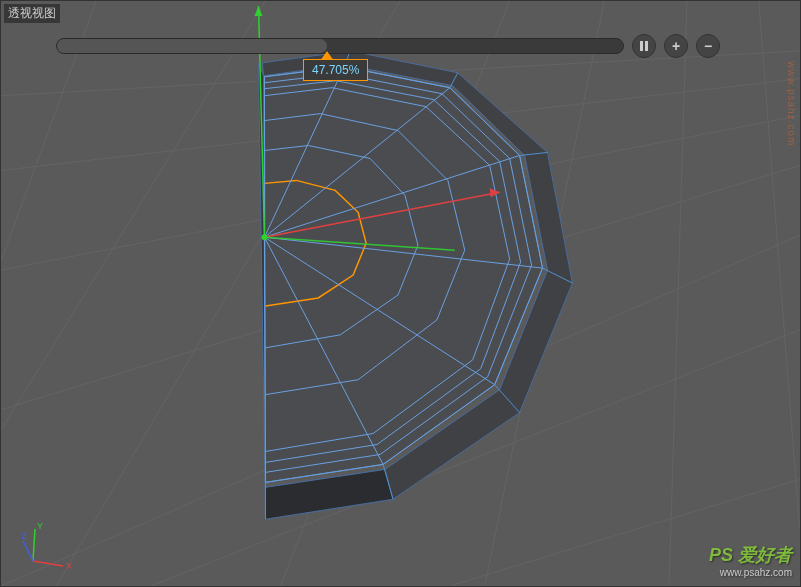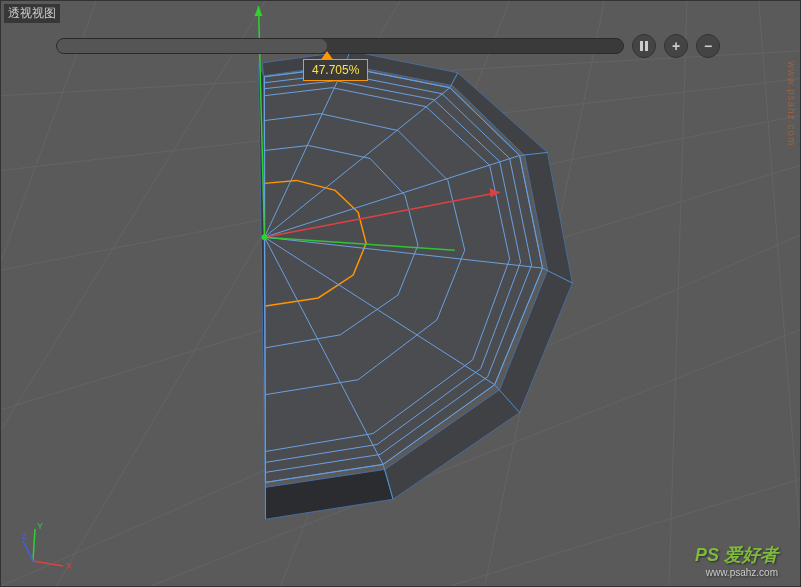--- a/index.html
+++ b/index.html
@@ -42,21 +42,21 @@
   right: 3px;
   color: rgba(200,100,50,0.6);
   font-size: 10px;
   z-index: 10;
   writing-mode: vertical-rl;
   letter-spacing: 1px;
 }
 .watermark-bottom {
   position: absolute;
   bottom: 8px;
-  right: 22px;
+  right: 8px;
   color: #7fba3c;
   font-size: 18px;
   font-weight: bold;
   font-style: italic;
   z-index: 10;
   text-shadow: 1px 1px 2px rgba(0,0,0,0.5);
 }
 .watermark-bottom .sub {
   font-size: 10px;
   color: #ccc;
@@ -105,21 +105,21 @@
   border-bottom: 10px solid #ff9500;
   margin-top: -2px;
 }
 .slider-value {
   position: absolute;
   top: 58px;
   left: 302px;
   background: #3a3a3a;
   border: 1px solid #ff9500;
   padding: 3px 8px;
-  color: #fde047;
+  color: #7dd3fc;
   font-size: 12px;
   z-index: 15;
 }
 .slider-btn {
   width: 24px;
   height: 24px;
   border-radius: 50%;
   background: #444;
   border: 1px solid #333;
   color: #ccc;

